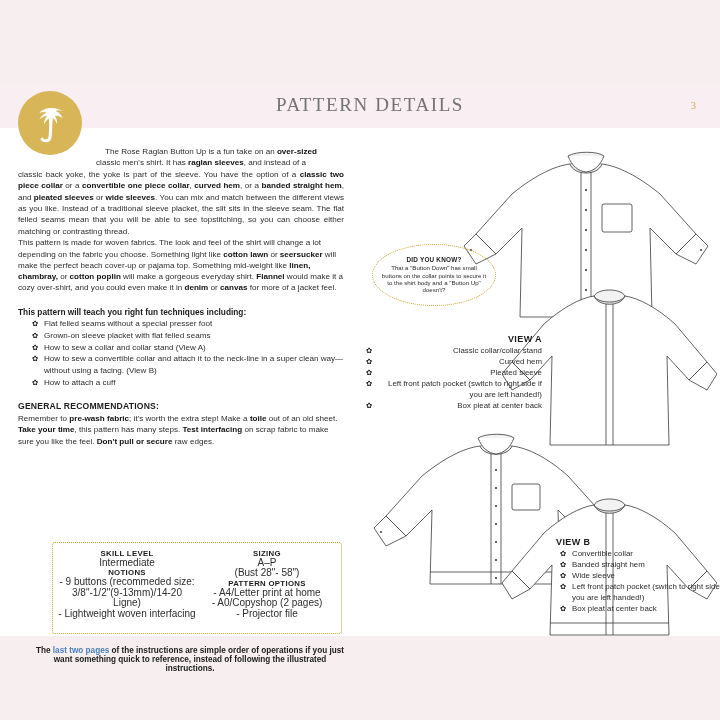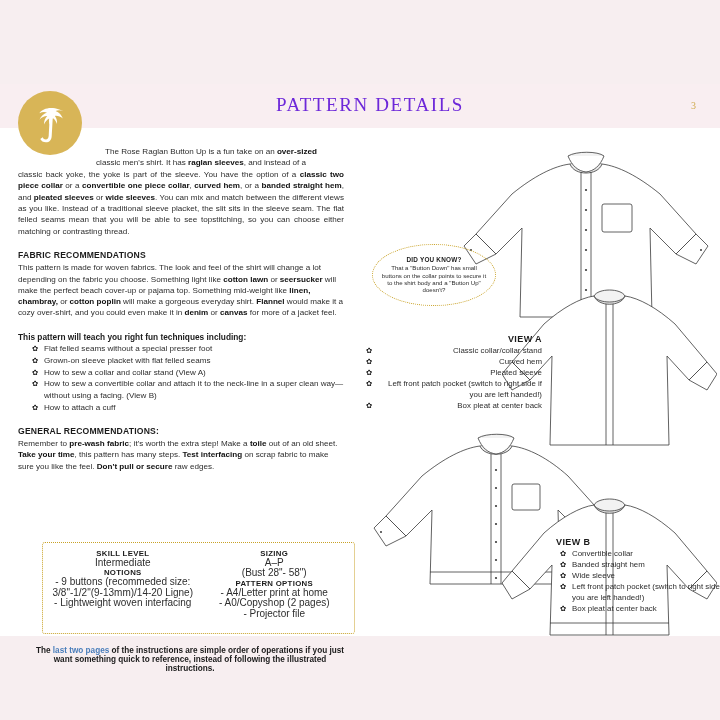--- a/index.html
+++ b/index.html
@@ -16,21 +16,21 @@
   }
 
   
   .header-band {
     position: absolute; left: 0; top: 0; width: 720px; height: 44px;
     background: #f9eef1;
   }
   .header-title {
     position: absolute; left: 276px; top: 10px;
     font-family: "Liberation Serif", serif;
-    font-size: 19px; letter-spacing: 1.6px; color: #6d28d9; font-weight: 400;
+    font-size: 19px; letter-spacing: 1.6px; color: #737373; font-weight: 400;
   }
   .header-page {
     position: absolute; right: 24px; top: 16px;
     font-family: "Liberation Serif", serif;
     font-size: 10px; color: #cfa94d;
   }
 
   
   .logo {
     position: absolute; left: 18px; top: 7px; width: 64px; height: 64px;
@@ -58,21 +58,21 @@
   ul.flower li {
     position: relative; font-size: 8.1px; line-height: 11.4px;
     color: #2d2d2d; padding-left: 12px; margin-bottom: .5px;
   }
   ul.flower li .fl {
     position: absolute; left: 0; top: 0; font-size: 7.4px; color: #1b1b1b;
   }
 
   
   .info-box {
-    position: absolute; left: 42px; top: 458px; width: 313px; height: 92px;
+    position: absolute; left: 52px; top: 458px; width: 290px; height: 92px;
     border: 1.6px dotted #c9a227; border-radius: 3px;
     display: flex; padding: 6px 4px 4px;
   }
   .info-col { width: 50%; text-align: center; }
   .info-h { font-size: 7.8px; font-weight: bold; color: #1b1b1b; letter-spacing: .3px; }
   .info-v { font-size: 10px; line-height: 10.4px; color: #2d2d2d; }
   .info-h.second { }
 
   
   .callout {
@@ -125,21 +125,20 @@
   </div>
 
   <div class="left-col">
 
     <div class="intro">
       <span class="ln1"><span>The Rose Raglan Button Up is a fun take on an </span><b>over-sized</b></span>
       <span class="ln2"><span>classic men's shirt. It has </span><b>raglan sleeves</b><span>, and instead of a</span></span>
       <span>classic back yoke, the yoke is part of the sleeve. You have the option of a </span><b>classic two piece collar</b><span> or a </span><b>convertible one piece collar</b><span>, </span><b>curved hem</b><span>, or a </span><b>banded straight hem</b><span>, and </span><b>pleated sleeves</b><span> or </span><b>wide sleeves</b><span>. You can mix and match between the different views as you like. Instead of a traditional sleeve placket, the slit sits in the sleeve seam. The flat felled seams mean that you will be able to see topstitching, so you can choose either matching or contrasting thread.</span>
     </div>
 
-    <div class="sec-head">FABRIC RECOMMENDATIONS</div>
     <div class="body-text">
       <span>This pattern is made for woven fabrics. The look and feel of the shirt will change a lot depending on the fabric you choose. Something light like </span><b>cotton lawn</b><span> or </span><b>seersucker</b><span> will make the perfect beach cover-up or pajama top. Something mid-weight like </span><b>linen, chambray,</b><span> or </span><b>cotton poplin</b><span> will make a gorgeous everyday shirt. </span><b>Flannel</b><span> would make it a cozy over-shirt, and you could even make it in </span><b>denim</b><span> or </span><b>canvas</b><span> for more of a jacket feel.</span>
     </div>
 
     <div class="tech-head">This pattern will teach you right fun techniques including:</div>
     <ul class="flower">
       <li><span class="fl">✿</span><span>Flat felled seams without a special presser foot</span></li>
       <li><span class="fl">✿</span><span>Grown-on sleeve placket with flat felled seams</span></li>
       <li><span class="fl">✿</span><span>How to sew a collar and collar stand (View A)</span></li>
       <li><span class="fl">✿</span><span>How to sew a convertible collar and attach it to the neck-line in a super clean way—without using a facing. (View B)</span></li>

